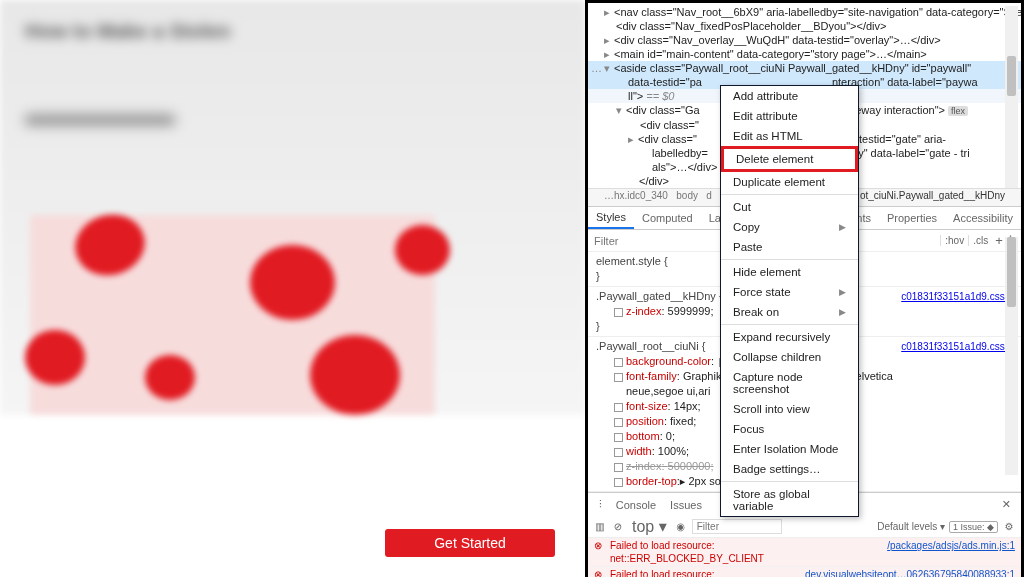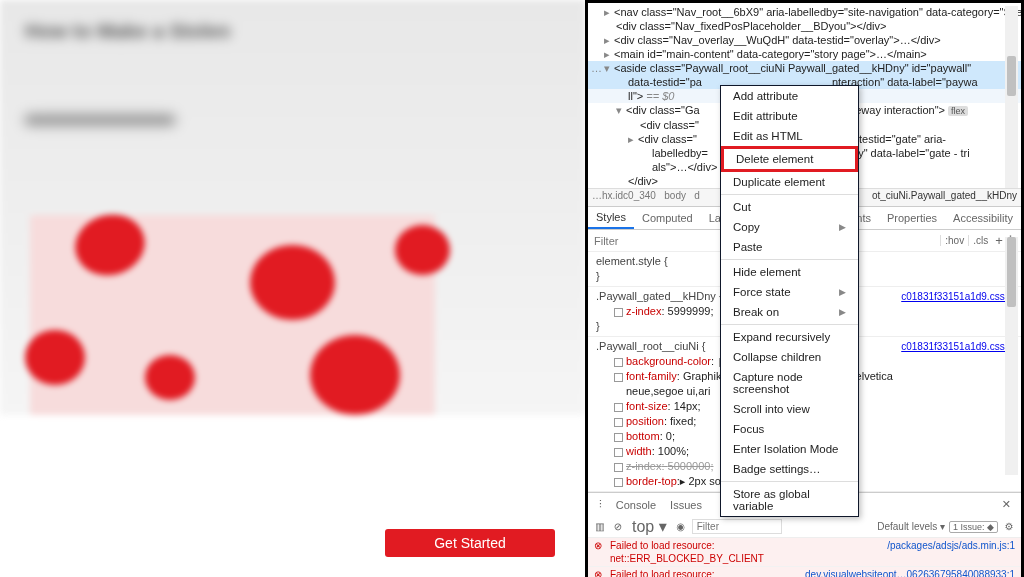--- a/index.html
+++ b/index.html
@@ -19,21 +19,21 @@
 .get-started{position:absolute;bottom:20px;left:385px;width:170px;height:28px;background:#e11b22;color:#fff;border:none;border-radius:3px;font-size:14px;cursor:pointer}
 .devtools{position:absolute;right:0;top:0;width:439px;height:577px;background:#fff;border-left:3px solid #000;border-top:3px solid #000;border-right:3px solid #000;border-bottom:3px solid #000;font-size:11px;font-family:Menlo,Consolas,monospace;color:#222}
 .dom-tree{height:185px;overflow:hidden;padding:2px 0;line-height:14px}
 .dom-line{white-space:nowrap;padding-left:28px}
 .dom-sel{background:#cfe8fc}
 .dom-open{background:#f0f6fc}
 .dom-dots{color:#888;position:absolute;left:3px}
 .dom-arrow{color:#888;display:inline-block;width:10px;margin-left:-12px}
 .eq0{color:#888;font-style:italic}
 .flex-badge{background:#ddd;font-size:9px;padding:0 3px;border-radius:2px;color:#555}
-.crumbs{height:18px;border-top:1px solid #ddd;background:#f6f6f6;padding:1px 4px;font-size:10px;color:#777;white-space:nowrap;overflow:hidden}
+.crumbs{height:18px;border-top:1px solid #ddd;background:#f6f6f6;padding:1px 16px;font-size:10px;color:#777;white-space:nowrap;overflow:hidden}
 .crumb-sel{color:#333}
 .style-tabs{height:24px;border-top:1px solid #ccc;border-bottom:1px solid #ccc;display:flex;align-items:center;font-size:11px;color:#666;font-family:-apple-system,sans-serif}
 .style-tab{padding:0 8px;height:100%;display:flex;align-items:center;cursor:pointer}
 .style-tab.active{color:#333;border-bottom:2px solid #1a73e8}
 .filter-row{height:22px;border-bottom:1px solid #eee;display:flex;align-items:center;padding:0 6px}
 .filter-input{border:none;font-size:11px;color:#999;flex:1;outline:none;font-family:-apple-system,sans-serif}
 .hov-cls{font-size:10px;color:#666;padding:0 4px;border-left:1px solid #ddd;font-family:Liberation Sans, sans-serif}
 .plus-btn{font-size:13px;color:#666;padding:0 3px}
 .styles-area{height:240px;overflow:hidden;font-size:11px;line-height:15px}
 .rule{padding:2px 8px;border-bottom:1px solid #eee}
@@ -54,21 +54,21 @@
 .tb-icon{width:14px;height:14px;display:flex;align-items:center;justify-content:center;color:#666}
 .top-sel{font-size:16px;padding:0 3px}
 .console-filter{border:1px solid #ddd;font-size:10px;padding:1px 4px;width:90px}
 .lvl{font-size:10px;color:#666}
 .issue-badge{background:#fff;border:1px solid #aaa;border-radius:2px;padding:0 3px;font-size:9px}
 .console-area{font-size:10px;line-height:13px;font-family:Menlo,Consolas,monospace}
 .con-line{padding:1px 6px;display:flex;align-items:flex-start;border-bottom:1px solid #f2f2f2}
 .con-err{background:#fdf0f0;color:#c00}
 .con-icon{width:12px;margin-right:4px;flex-shrink:0}
 .con-text{flex:1}
-.con-link{color:#15c;}
+.con-link{color:#15c;text-decoration:underline}
 .context-menu{position:absolute;top:85px;right:165px;width:139px;background:#fff;border:1px solid #0f172a;box-shadow:2px 2px 6px rgba(0,0,0,0.25);font-size:11.5px;font-family:-apple-system,sans-serif;z-index:100}
 .cm-item{padding:4px 12px;cursor:pointer;display:flex;justify-content:space-between;align-items:center;color:#222}
 .cm-sep{height:1px;background:#ddd;margin:2px 0}
 .cm-arrow{color:#888;font-size:9px}
 .cm-highlight{border:3px solid #e11b22}
 .scrollbar{position:absolute;right:3px;width:13px;background:#f0f0f0}
 .sb1{top:3px;height:182px}
 .sb1::after{content:'';position:absolute;top:50px;left:2px;width:9px;height:40px;background:#c0c0c0;border-radius:2px}
 .sb2{top:234px;height:238px}
 .sb2::after{content:'';position:absolute;top:0;left:2px;width:9px;height:70px;background:#c0c0c0;border-radius:2px}
@@ -99,21 +99,21 @@
     <div class="dom-line"><span class="dom-arrow">▸</span><span>&lt;div class="Nav_overlay__WuQdH" data-testid="overlay"&gt;…&lt;/div&gt;</span></div>
     <div class="dom-line"><span class="dom-arrow">▸</span><span>&lt;main id="main-content" data-category="story page"&gt;…&lt;/main&gt;</span></div>
     <div class="dom-line dom-sel"><span class="dom-dots">…</span><span class="dom-arrow">▾</span><span>&lt;aside class="Paywall_root__ciuNi Paywall_gated__kHDny" id="paywall"</span></div>
     <div class="dom-line dom-sel" style="padding-left:40px"><span>data-testid="pa</span><span style="margin-left:130px">nteraction" data-label="paywa</span></div>
     <div class="dom-line dom-open" style="padding-left:40px"><span>ll"&gt;</span><span class="eq0"> == $0</span></div>
     <div class="dom-line" style="padding-left:40px"><span class="dom-arrow">▾</span><span>&lt;div class="Ga</span><span style="margin-left:130px">="gateway interaction"&gt;</span> <span class="flex-badge">flex</span></div>
     <div class="dom-line" style="padding-left:52px"><span>&lt;div class="</span></div>
     <div class="dom-line" style="padding-left:52px"><span class="dom-arrow">▸</span><span>&lt;div class="</span><span style="margin-left:130px">" data-testid="gate" aria-</span></div>
     <div class="dom-line" style="padding-left:64px"><span>labelledby=</span><span style="margin-left:130px">splay" data-label="gate - tri</span></div>
     <div class="dom-line" style="padding-left:64px"><span>als"&gt;…&lt;/div&gt;</span></div>
-    <div class="dom-line" style="padding-left:40px"><span>&lt;/div&gt;</span></div>
+    <div class="dom-line" style="padding-left:51px"><span>&lt;/div&gt;</span></div>
   </div>
   <div class="scrollbar sb1"></div>
 
   <div class="crumbs">
     <span>…hx.idc0_340</span> &nbsp; <span>body</span> &nbsp; <span>d</span>
     <span style="float:right" class="crumb-sel">ot_ciuNi.Paywall_gated__kHDny</span>
   </div>
 
   <div class="style-tabs">
     <div class="style-tab active">Styles</div>

